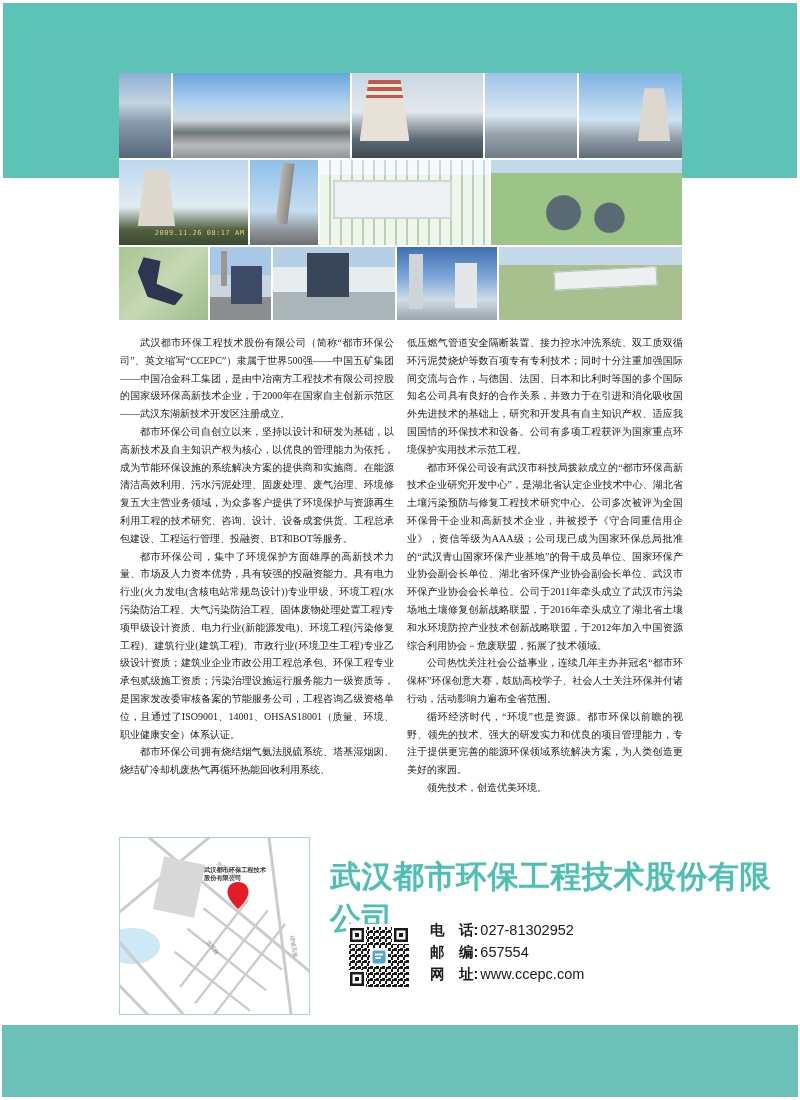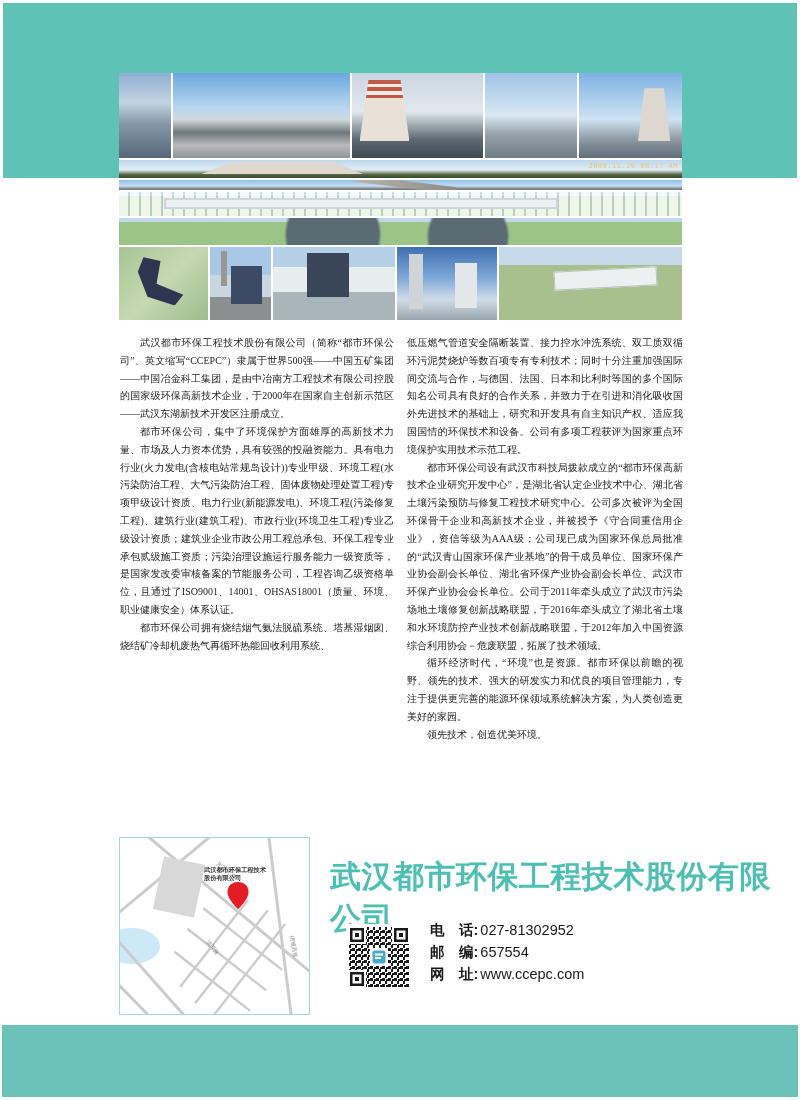--- a/index.html
+++ b/index.html
@@ -8,21 +8,21 @@
 
   
   .teal-top{position:absolute;left:3px;top:3px;width:794px;height:70px;background:#5fc2b7;}
   .teal-left{position:absolute;left:3px;top:3px;width:116px;height:175px;background:#5fc2b7;}
   .teal-right{position:absolute;left:681px;top:3px;width:116px;height:175px;background:#5fc2b7;}
   .teal-bottom{position:absolute;left:2px;top:1025px;width:796px;height:72px;background:#6cc2b9;}
 
   
   .collage{position:absolute;left:119px;top:73px;width:563px;height:247px;background:#fff;}
   .prow{display:flex;gap:2px;margin-bottom:2px;}
-  .prow1{height:85px;} .prow2{height:85px;flex-direction:column;} .prow3{height:73px;}
+  .prow1{height:85px;} .prow2{height:85px;} .prow3{height:73px;}
   .tile{position:relative;overflow:hidden;flex-grow:1;}
   .ph1{flex-basis:9%;background:linear-gradient(180deg,#8fb0d4 0%,#c3d3e2 35%,#8598a8 60%,#55677a 100%);}
   .ph2{flex-basis:31%;background:linear-gradient(180deg,#6aa6dd 0%,#b7d6f0 40%,#cfd8da 55%,#6f777c 70%,#b9babb 85%,#8f9698 100%);}
   .ph3{flex-basis:23%;background:linear-gradient(180deg,#c8d6e2 0%,#e3e9ee 45%,#5d6a74 78%,#3e4a52 100%);}
   .ph3::before{content:"";position:absolute;left:6%;top:8%;width:38%;height:72%;
      background:linear-gradient(180deg,#c2584a 0 6%,#efe9e0 6% 12%,#c2584a 12% 18%,#efe9e0 18% 24%,#c2584a 24% 30%,#e7e1d8 30% 100%);
      clip-path:polygon(18% 0,82% 0,100% 100%,0 100%);}
   .ph4{flex-basis:16%;background:linear-gradient(180deg,#9ec3e8 0%,#d9e7f2 50%,#97a2aa 72%,#707d86 100%);}
   .ph5{flex-basis:18%;background:linear-gradient(180deg,#7eb3e4 0%,#cfe2f2 55%,#8e9aa4 78%,#5e6d79 100%);}
   .ph5::after{content:"";position:absolute;right:10%;top:18%;width:34%;height:62%;background:#dcd7cf;
@@ -109,26 +109,28 @@
       <div class="tile ph10"></div>
       <div class="tile ph11"></div>
       <div class="tile ph12"></div>
       <div class="tile ph13"></div>
       <div class="tile ph14"></div>
     </div>
   </div>
 
   <div class="col col1">
     <p>武汉都市环保工程技术股份有限公司（简称“都市环保公司”、英文缩写“CCEPC”）隶属于世界500强——中国五矿集团——中国冶金科工集团，是由中冶南方工程技术有限公司控股的国家级环保高新技术企业，于2000年在国家自主创新示范区——武汉东湖新技术开发区注册成立。</p>
+    <p>都市环保公司自创立以来，坚持以设计和研发为基础，以高新技术及自主知识产权为核心，以优良的管理能力为依托，成为节能环保设施的系统解决方案的提供商和实施商。在能源清洁高效利用、污水污泥处理、固废处理、废气治理、环境修复五大主营业务领域，为众多客户提供了环境保护与资源再生利用工程的技术研究、咨询、设计、设备成套供货、工程总承包建设、工程运行管理、投融资、BT和BOT等服务。</p>
     <p>都市环保公司，集中了环境保护方面雄厚的高新技术力量、市场及人力资本优势，具有较强的投融资能力。具有电力行业(火力发电(含核电站常规岛设计))专业甲级、环境工程(水污染防治工程、大气污染防治工程、固体废物处理处置工程)专项甲级设计资质、电力行业(新能源发电)、环境工程(污染修复工程)、建筑行业(建筑工程)、市政行业(环境卫生工程)专业乙级设计资质；建筑业企业市政公用工程总承包、环保工程专业承包贰级施工资质；污染治理设施运行服务能力一级资质等，是国家发改委审核备案的节能服务公司，工程咨询乙级资格单位，且通过了ISO9001、14001、OHSAS18001（质量、环境、职业健康安全）体系认证。</p>
     <p>都市环保公司拥有烧结烟气氨法脱硫系统、塔基湿烟囱、烧结矿冷却机废热气再循环热能回收利用系统、</p>
   </div>
   <div class="col col2">
     <p class="cont">低压燃气管道安全隔断装置、接力控水冲洗系统、双工质双循环污泥焚烧炉等数百项专有专利技术；同时十分注重加强国际间交流与合作，与德国、法国、日本和比利时等国的多个国际知名公司具有良好的合作关系，并致力于在引进和消化吸收国外先进技术的基础上，研究和开发具有自主知识产权、适应我国国情的环保技术和设备。公司有多项工程获评为国家重点环境保护实用技术示范工程。</p>
     <p>都市环保公司设有武汉市科技局拨款成立的“都市环保高新技术企业研究开发中心”，是湖北省认定企业技术中心、湖北省土壤污染预防与修复工程技术研究中心。公司多次被评为全国环保骨干企业和高新技术企业，并被授予《守合同重信用企业》，资信等级为AAA级；公司现已成为国家环保总局批准的“武汉青山国家环保产业基地”的骨干成员单位、国家环保产业协会副会长单位、湖北省环保产业协会副会长单位、武汉市环保产业协会会长单位。公司于2011年牵头成立了武汉市污染场地土壤修复创新战略联盟，于2016年牵头成立了湖北省土壤和水环境防控产业技术创新战略联盟，于2012年加入中国资源综合利用协会－危废联盟，拓展了技术领域。</p>
+    <p>公司热忱关注社会公益事业，连续几年主办并冠名“都市环保杯”环保创意大赛，鼓励高校学子、社会人士关注环保并付诸行动，活动影响力遍布全省范围。</p>
     <p>循环经济时代，“环境”也是资源。都市环保以前瞻的视野、领先的技术、强大的研发实力和优良的项目管理能力，专注于提供更完善的能源环保领域系统解决方案，为人类创造更美好的家园。</p>
     <p>领先技术，创造优美环境。</p>
   </div>
 
   <div class="mapbox">
     <svg width="189" height="176" viewBox="0 0 189 176" xmlns="http://www.w3.org/2000/svg">
       <rect x="0" y="0" width="189" height="176" fill="#ffffff"></rect>
 
       <ellipse cx="12" cy="108" rx="28" ry="18" fill="#cde9f6"></ellipse>
 

